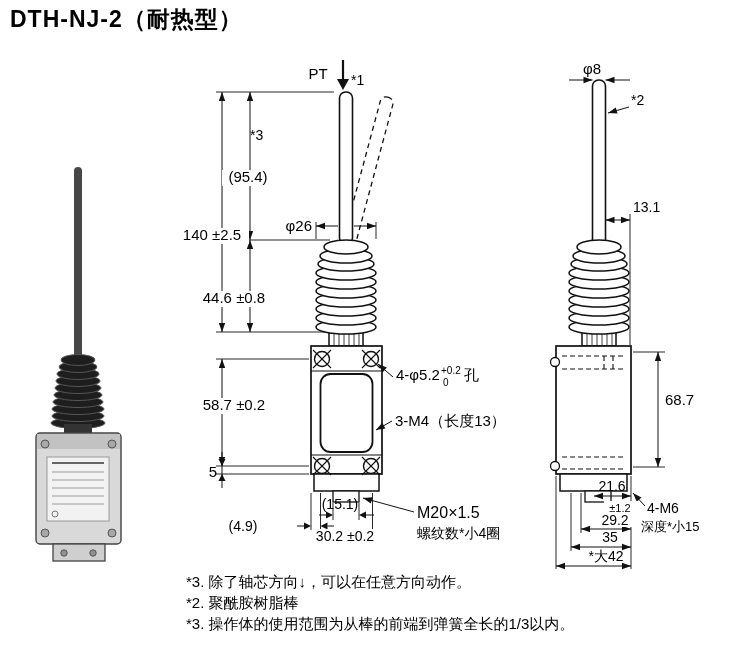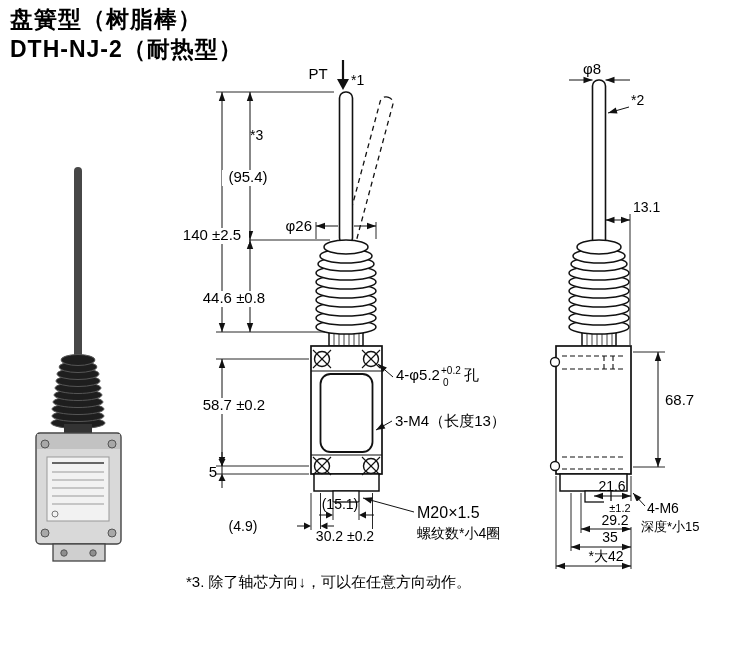--- a/index.html
+++ b/index.html
@@ -10,21 +10,20 @@
   .drawing { position:absolute; left:0; top:0; }
   .drawing text { font-family:"Liberation Sans","DejaVu Sans",sans-serif; fill:#000; }
   .footnotes { position:absolute; left:186px; top:571px; font-size:15px; line-height:21px; }
 </style>
 </head>
 <body>
 
 <div class="page">
 
   <div class="title">
-    <div>盘簧型（树脂棒）</div>
     <div>DTH-NJ-2（耐热型）</div>
   </div>
 
   <svg class="drawing" width="730" height="651" viewBox="0 0 730 651">
     <defs>
       <marker id="arr" viewBox="0 0 10 8" refX="9.5" refY="4" markerWidth="10" markerHeight="8" orient="auto-start-reverse" markerUnits="userSpaceOnUse">
         <path d="M0.5,0.8 L9.5,4 L0.5,7.2 Z" fill="#111"></path>
       </marker>
     </defs>
 
@@ -276,15 +275,17 @@
           <text x="606" y="561" font-size="14" text-anchor="middle">*大42</text>
           <text x="647" y="513" font-size="14">4-M6</text>
           <text x="641" y="531" font-size="13">深度*小15</text>
         </g>
       </g>
     </g>
   </svg>
 
   <div class="footnotes">
     <div>*3. 除了轴芯方向↓，可以在任意方向动作。</div>
+    <div>*2. 聚酰胺树脂棒</div>
+    <div>*3. 操作体的使用范围为从棒的前端到弹簧全长的1/3以内。</div>
   </div>
 
 </div>
 
 </body></html>

